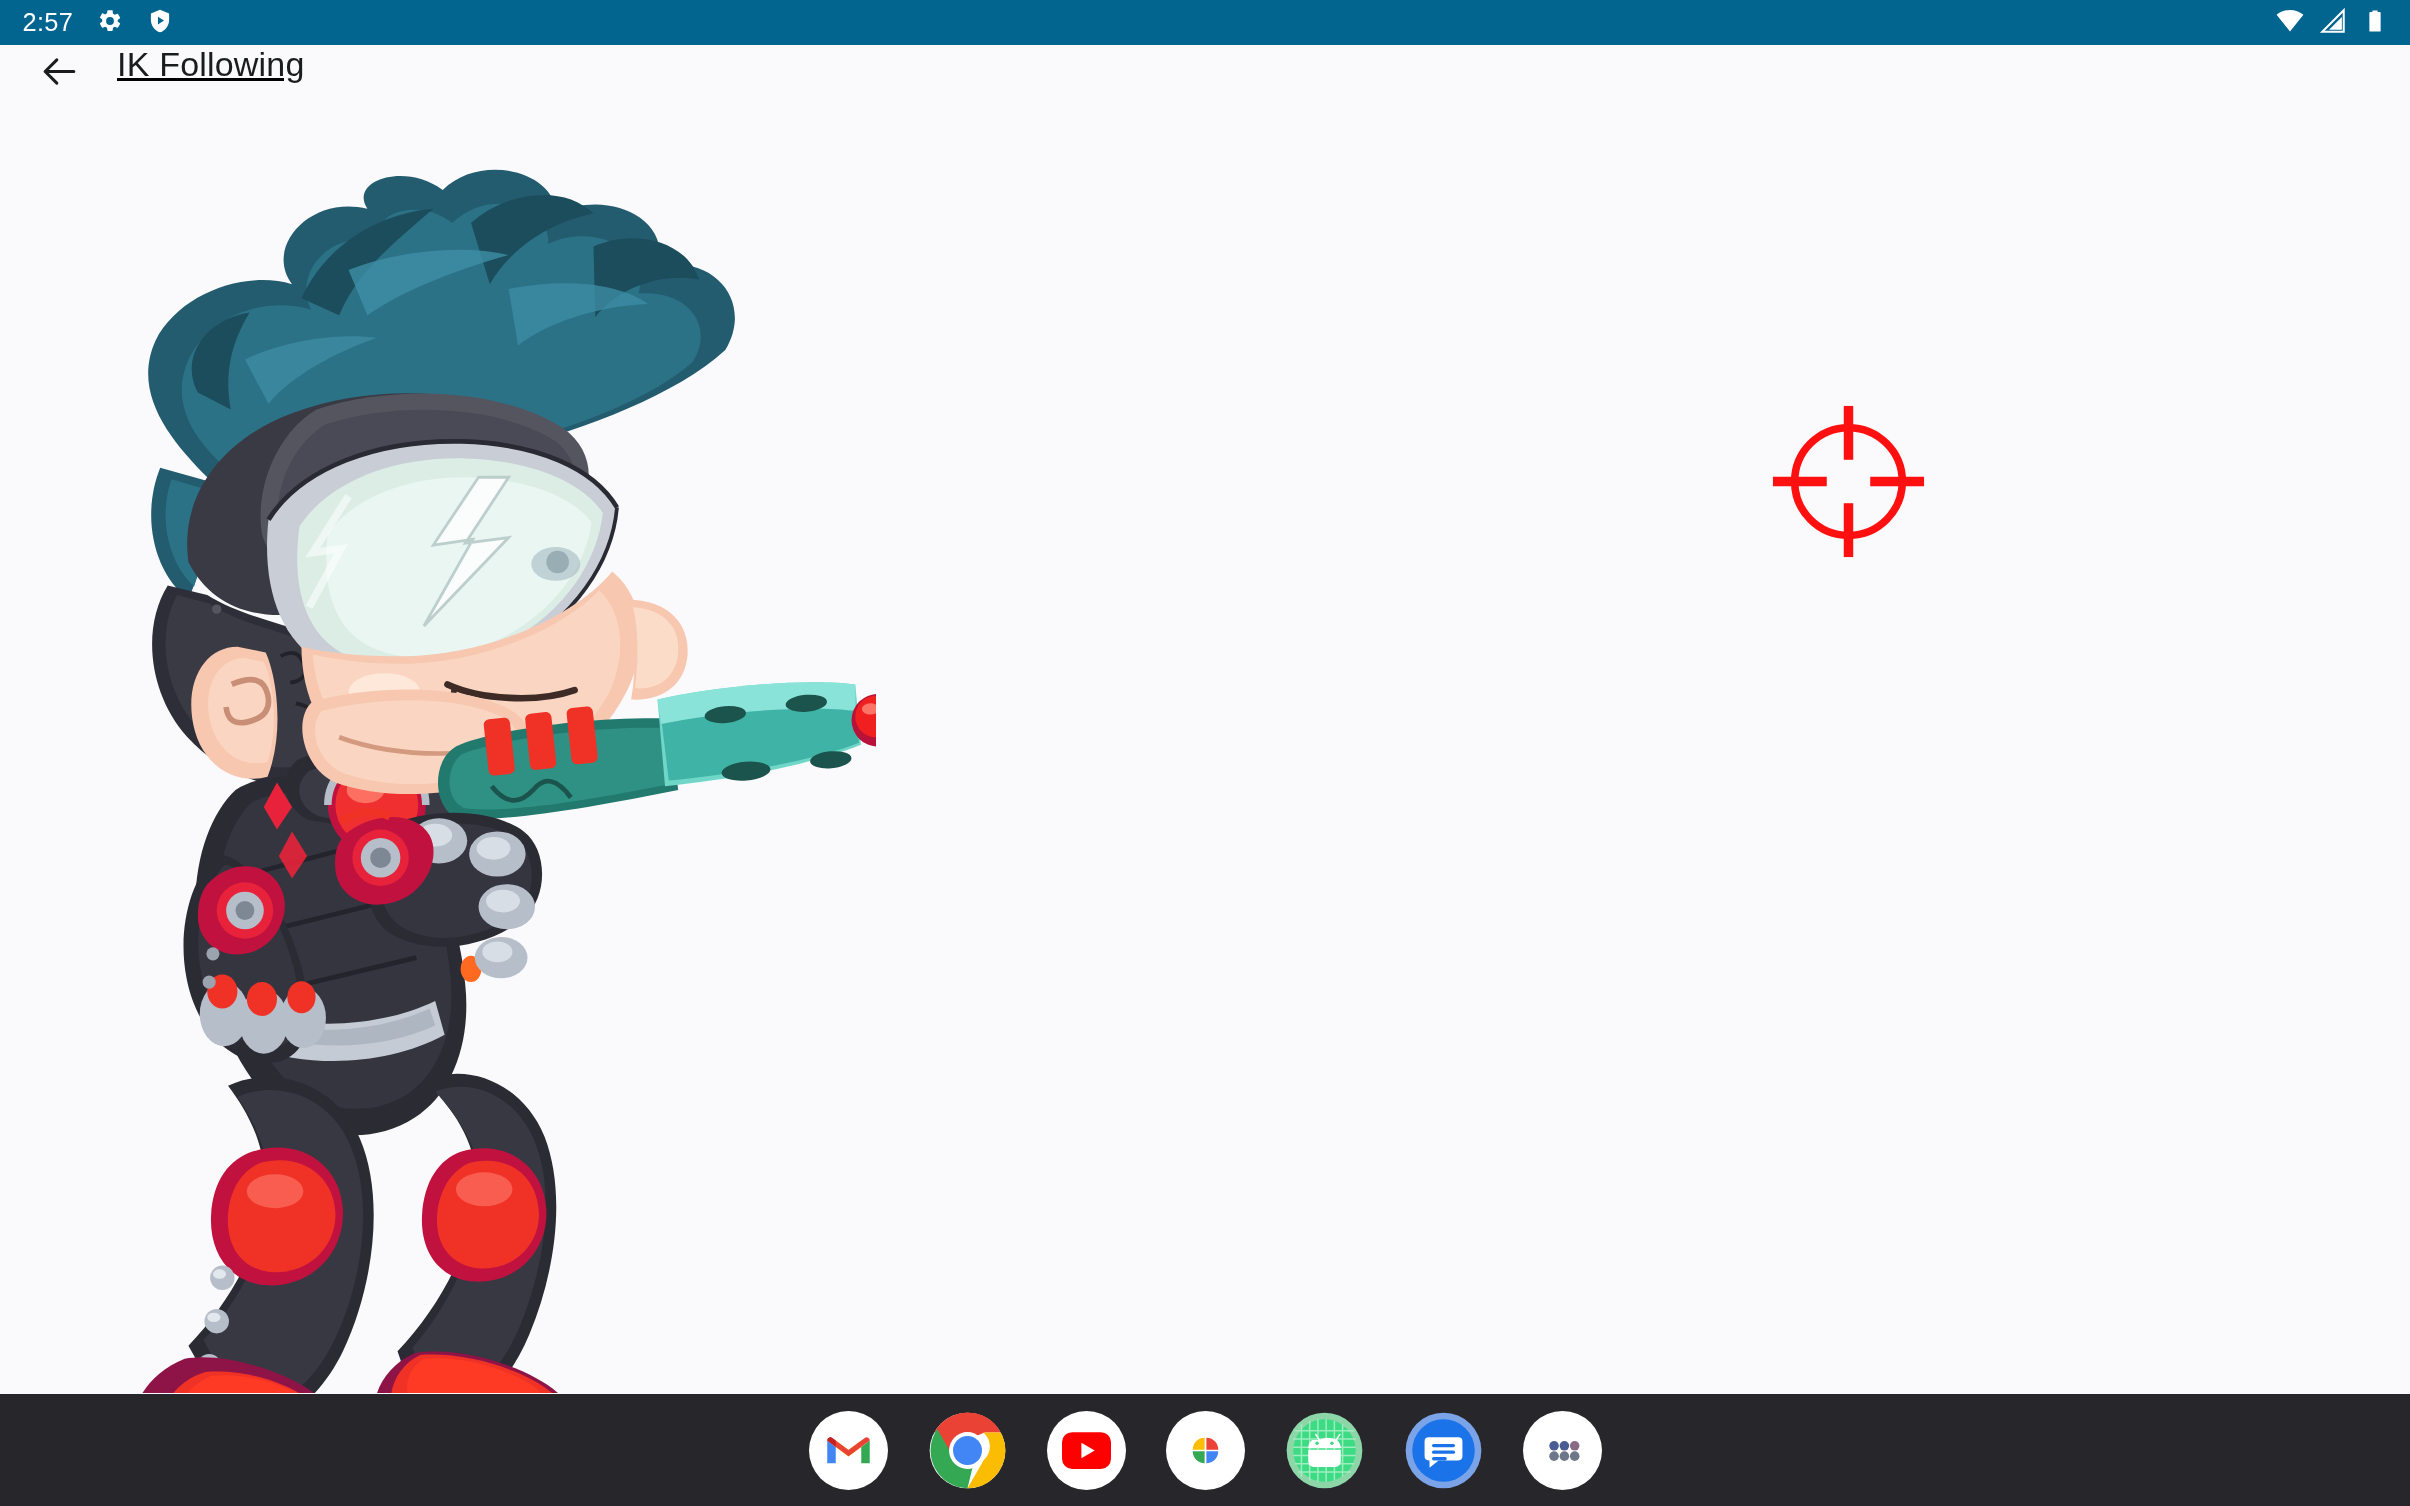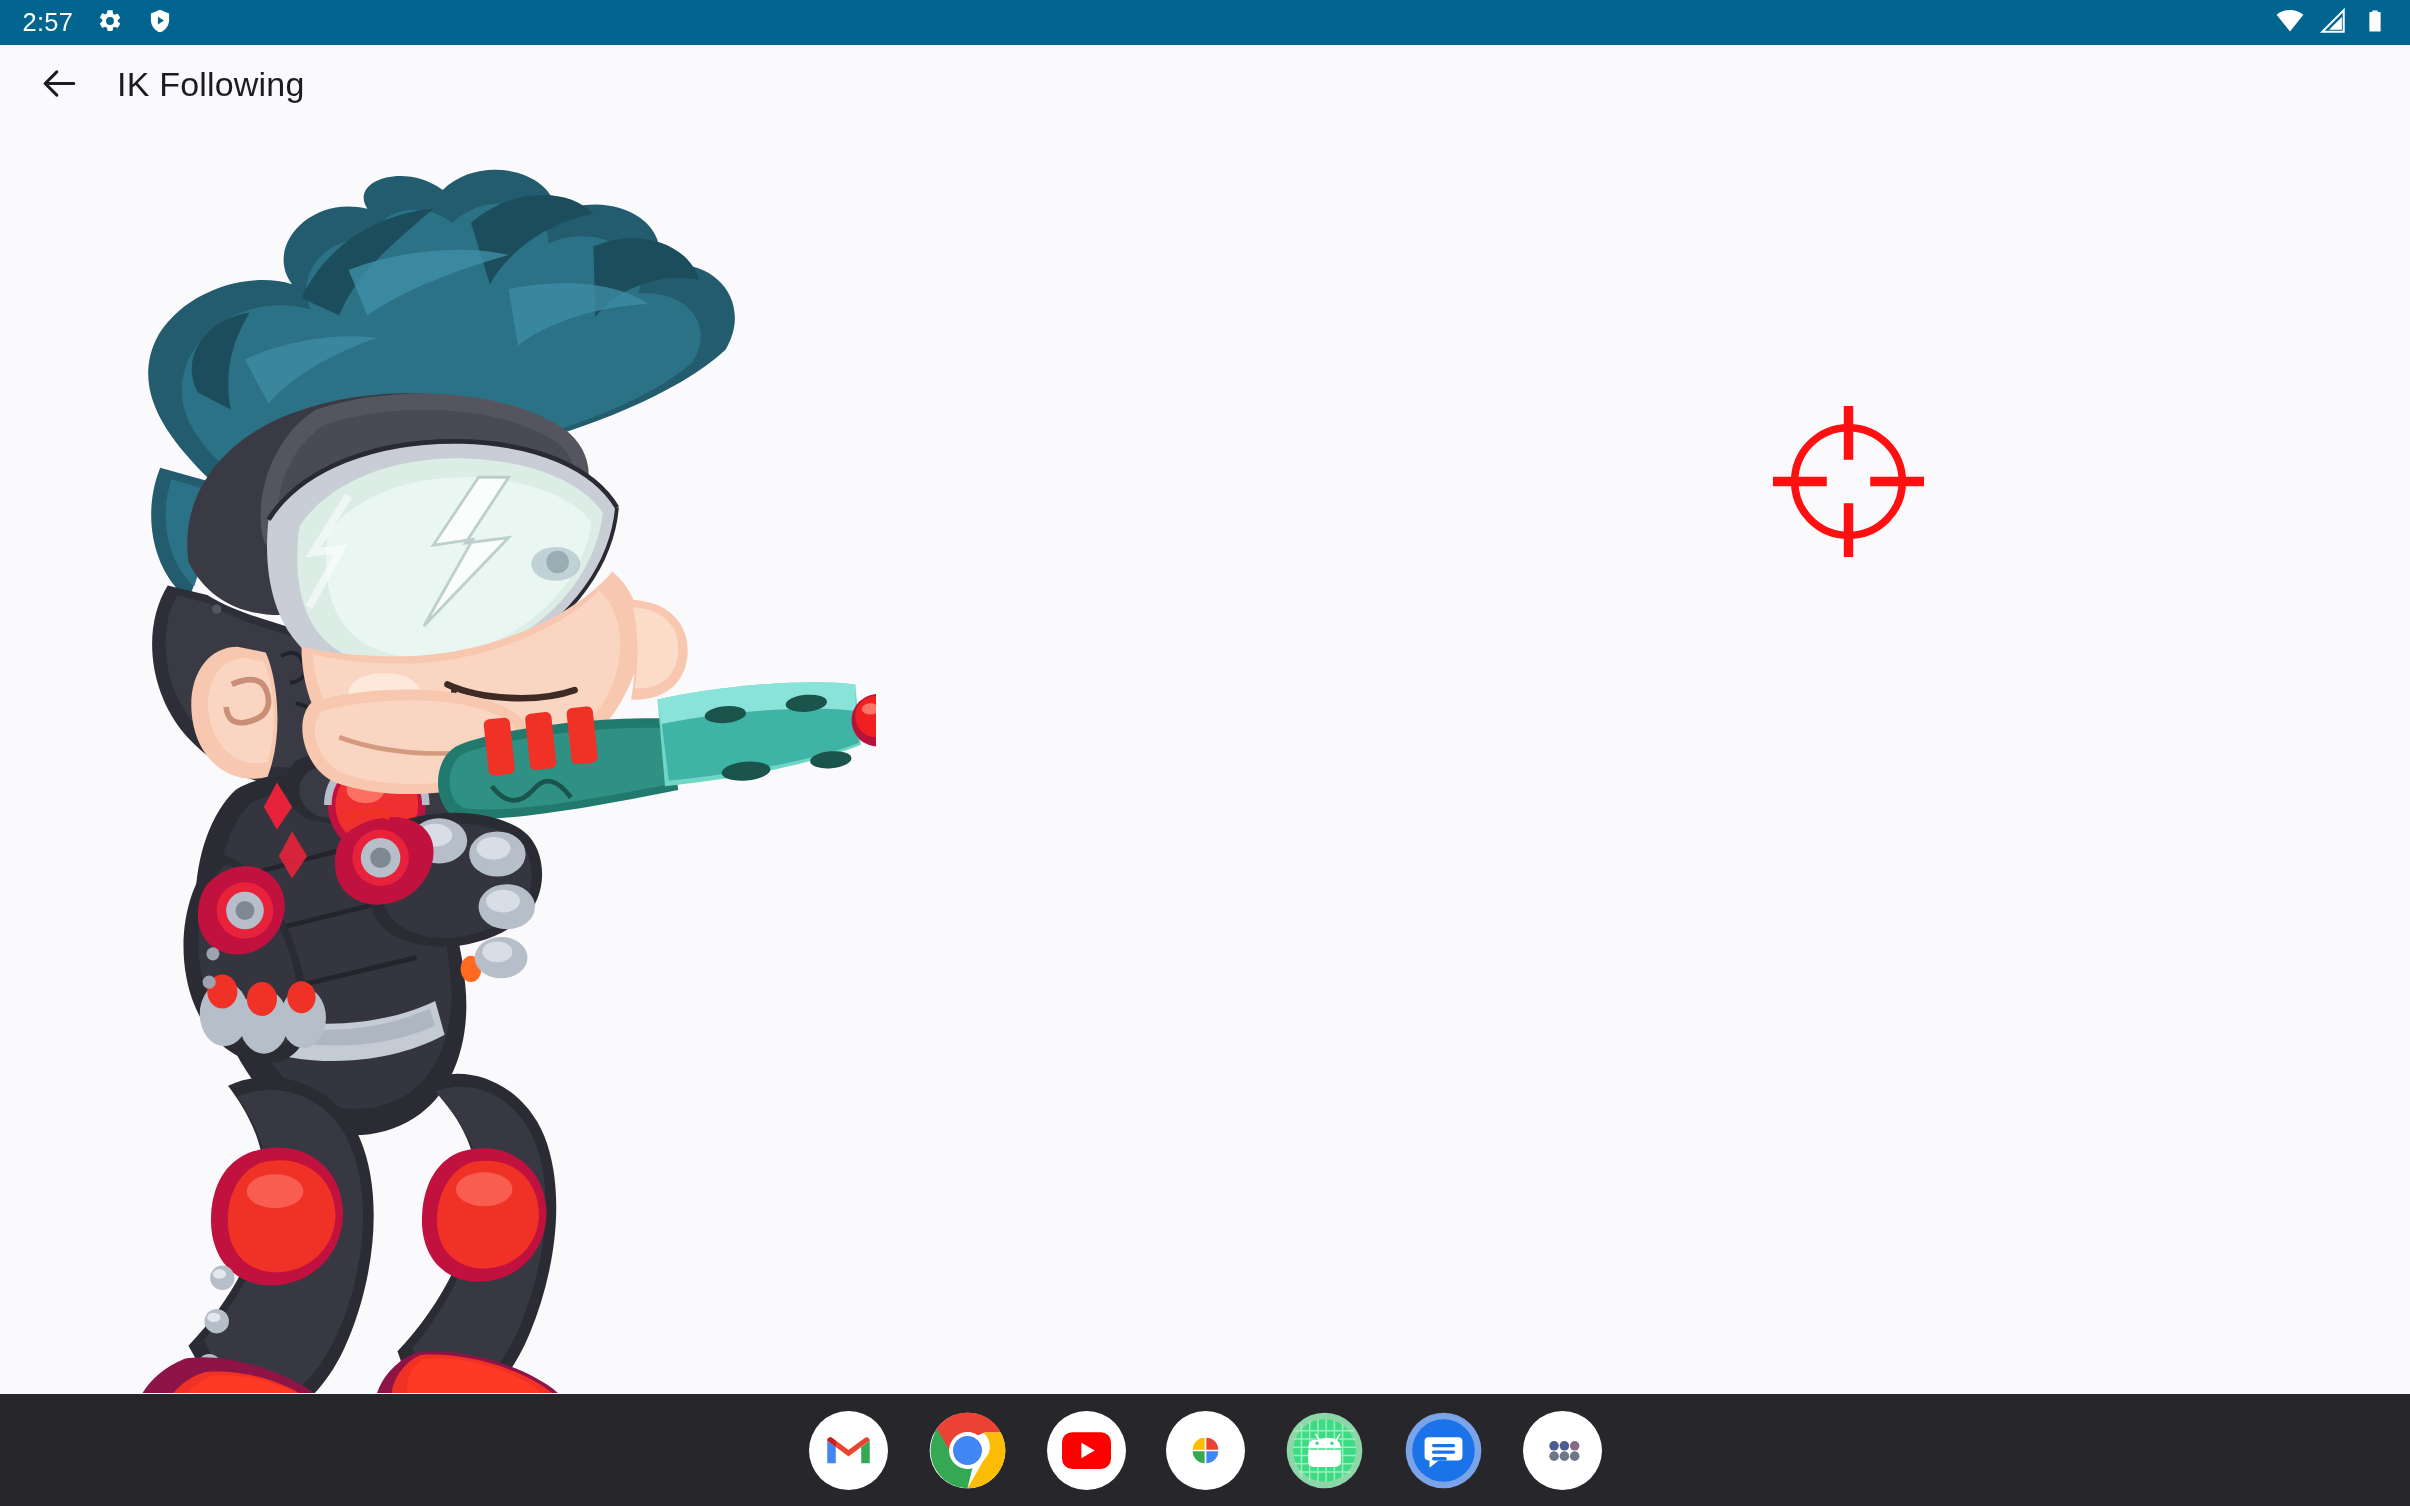--- a/index.html
+++ b/index.html
@@ -23,23 +23,24 @@
     color:#FFFFFF; font-size:25.4px; letter-spacing:0.3px;
     font-family:"Liberation Sans", sans-serif;
   }
   #status-right{ margin-left:auto; display:flex; align-items:center; gap:15px; }
   .sb-ico{ display:block; }
 
   
   #app-bar{
     position:absolute; top:45px; left:0; width:2411px; height:79px;
     background:#FAFAFC;
-    display:flex; align-items:center;
+    display:flex; 
     padding-left:32px;
     z-index:30;
+    text-decoration:underline;
   }
   #back-button{
     width:55px; height:55px; display:flex; align-items:center; justify-content:center;
     cursor:pointer; background:none; border:none;
   }
   #app-bar-title{
     margin-left:30px;
     font-size:34px; color:#1A1C1E; font-weight:400; letter-spacing:0.2px;
     white-space:nowrap;
   }

